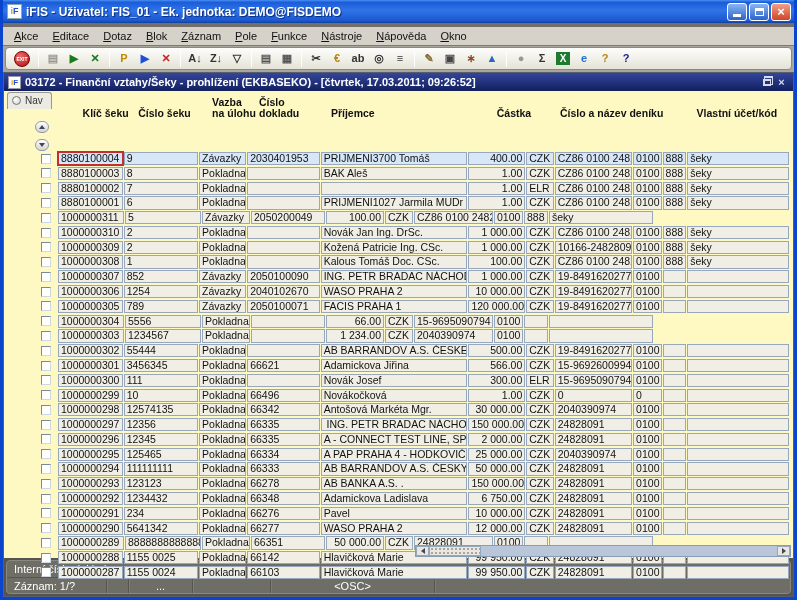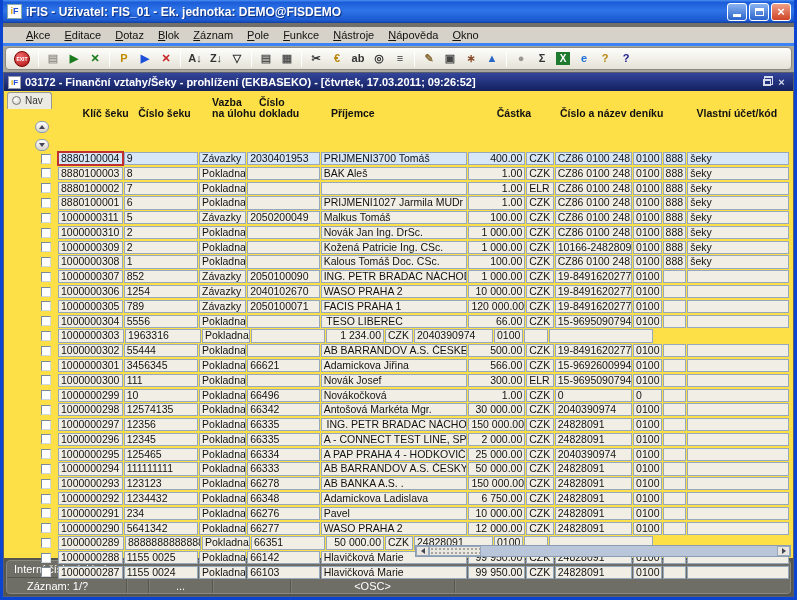--- a/index.html
+++ b/index.html
@@ -21,21 +21,21 @@
   .wbtn { width:20px; height:18px; border-radius:3px; border:1px solid #fff;
     background:linear-gradient(180deg,#8ab4f0,#2a63cc); display:flex; align-items:center; justify-content:center; }
   .wbtn.close { background:linear-gradient(180deg,#f0a088,#cf4426); }
   .glyph-min { width:8px; height:3px; background:#fff; margin-top:8px; }
   .glyph-max { width:9px; height:8px; border:1px solid #fff; border-top:3px solid #fff; }
   .glyph-x { color:#fff; font:bold 13px/13px "Liberation Sans",sans-serif; }
 
   
   .framestrip { height:4px; flex:0 0 4px; background:#716f67; }
   .menubar { height:19px; flex:0 0 19px; background:#d6d2ca; display:flex; align-items:center;
-    padding-left:16px; border-bottom:3px solid #3b82f6; }
+    padding-left:4px; border-bottom:1px solid #3b82f6; }
   .mitem { display:inline-block; padding:2px 7px; font-size:11px; color:#111; }
   .mitem::first-letter { text-decoration:underline; }
 
   
   .toolbar-wrap { flex:0 0 26px; background:#a9a69e; padding:1px 2px 2px 2px; }
   .toolbar { height:23px; border:1px solid #8a8a82; border-radius:4px;
     background:linear-gradient(180deg,#fdfdfb,#e5e3d7); display:flex; align-items:center; padding:0 4px; gap:1px; }
   .tbtn { width:20px; height:19px; display:flex; align-items:center; justify-content:center;
     border-radius:2px; font:bold 11px "Liberation Sans",sans-serif; }
   .tbtn span { line-height:1; }
@@ -55,21 +55,21 @@
     font:bold 8px/11px "Liberation Sans",sans-serif; color:#1e4fd8; text-align:center; margin-right:4px; }
   .mdiicon i { color:#d9a400; font-style:normal; }
   .mdi-title .t { color:#fff; font:bold 11px "Liberation Sans",sans-serif; flex:1; white-space:nowrap; overflow:hidden; }
   .mdibtn { color:#d7dcea; width:15px; height:13px; display:flex; align-items:center; justify-content:center; }
   .glyph-restore { width:8px; height:7px; border:1px solid #d7dcea; border-top:2px solid #d7dcea; position:relative; background:transparent; }
   .glyph-restore::before { content:""; position:absolute; right:-3px; top:-5px; width:7px; height:6px;
     border:1px solid #d7dcea; border-top:2px solid #d7dcea; }
   .mdibtn .x { font:bold 11px/11px "Liberation Sans",sans-serif; }
 
   
-  .content { flex:1; position:relative; background:#fde047; min-height:0; }
+  .content { flex:1; position:relative; background:#fef9c3; min-height:0; }
 
   .navtab { position:absolute; left:3px; top:1px; display:flex; align-items:center; gap:4px;
     background:#ecebe3; border:1px solid #9a9890; border-bottom:none; border-radius:3px 3px 0 0;
     padding:2px 8px 3px 4px; font-size:10px; color:#333; }
   .radio { width:9px; height:9px; border-radius:50%; border:1px solid #777;
     background:radial-gradient(circle at 35% 35%,#fff,#cfcdc5); }
 
   .table-wrap { position:absolute; left:30px; top:2px; right:3px; bottom:14px; }
   .hdr { display:flex; margin-left:40px; height:28px; align-items:flex-end; padding-bottom:2px; }
   .hcell { font:bold 10.5px/11px "Liberation Sans",sans-serif; color:#111; white-space:pre; margin-right:1px; }
@@ -110,21 +110,21 @@
   .htrack { flex:1; }
 
   
   .statusarea { flex:0 0 38px; background:#55544e; padding:2px; }
   .statusinner { height:34px; border:1px solid #8a897f; border-radius:4px; background:#6e6d66; overflow:hidden;
     display:flex; flex-direction:column; }
   .sline1 { flex:1; color:#fff; font-size:11px; line-height:16px; padding-left:7px;
     border-bottom:1px solid #58574f; white-space:nowrap; }
   .sline2 { flex:1; display:flex; color:#fff; font-size:11px; line-height:16px; }
   .seg { border-right:1px solid #58574f; box-shadow:1px 0 0 #7d7c74; white-space:nowrap; overflow:hidden; }
-  .seg.s1 { width:120px; padding-left:20px; }
+  .seg.s1 { width:100px; padding-left:7px; }
   .seg.s2 { width:22px; }
   .seg.s3 { width:64px; text-align:center; }
   .seg.s4 { width:78px; }
   .seg.s5 { width:164px; text-align:center; }
   .seg.s6 { flex:1; border-right:none; box-shadow:none; }
 </style>
 </head>
 <body>
 
 <div class="win">
@@ -360,21 +360,20 @@
                 <div class="cell c-denn">šeky</div>
               </div>
               <div class="trow">
                 <div class="cbcell">
                   <div class="cb"></div>
                 </div>
                 <div class="cell c-klic">1000000311</div>
                 <div class="cell c-cislo">5</div>
                 <div class="cell c-vazba">Závazky</div>
                 <div class="cell c-doklad">2050200049</div>
-                <div class="cell c-prij">Malkus Tomáš</div>
                 <div class="cell c-castka">100.00</div>
                 <div class="cell c-mena">CZK</div>
                 <div class="cell c-ucet">CZ86 0100 2482 809'</div>
                 <div class="cell c-kod">0100</div>
                 <div class="cell c-denc">888</div>
                 <div class="cell c-denn">šeky</div>
               </div>
               <div class="trow">
                 <div class="cbcell">
                   <div class="cb"></div>
@@ -472,34 +471,33 @@
                 <div class="cell c-denn"></div>
               </div>
               <div class="trow">
                 <div class="cbcell">
                   <div class="cb"></div>
                 </div>
                 <div class="cell c-klic">1000000304</div>
                 <div class="cell c-cislo">5556</div>
                 <div class="cell c-vazba">Pokladna</div>
                 <div class="cell c-doklad"></div>
-                <div class="cell c-prij"> TESO LIBEREC</div>
                 <div class="cell c-castka">66.00</div>
                 <div class="cell c-mena">CZK</div>
                 <div class="cell c-ucet">15-9695090794</div>
                 <div class="cell c-kod">0100</div>
                 <div class="cell c-denc"></div>
                 <div class="cell c-denn"></div>
               </div>
               <div class="trow">
                 <div class="cbcell">
                   <div class="cb"></div>
                 </div>
                 <div class="cell c-klic">1000000303</div>
-                <div class="cell c-cislo">1963316</div>
+                <div class="cell c-cislo">1234567</div>
                 <div class="cell c-vazba">Pokladna</div>
                 <div class="cell c-doklad"></div>
                 <div class="cell c-castka">1 234.00</div>
                 <div class="cell c-mena">CZK</div>
                 <div class="cell c-ucet">2040390974</div>
                 <div class="cell c-kod">0100</div>
                 <div class="cell c-denc"></div>
                 <div class="cell c-denn"></div>
               </div>
               <div class="trow">

